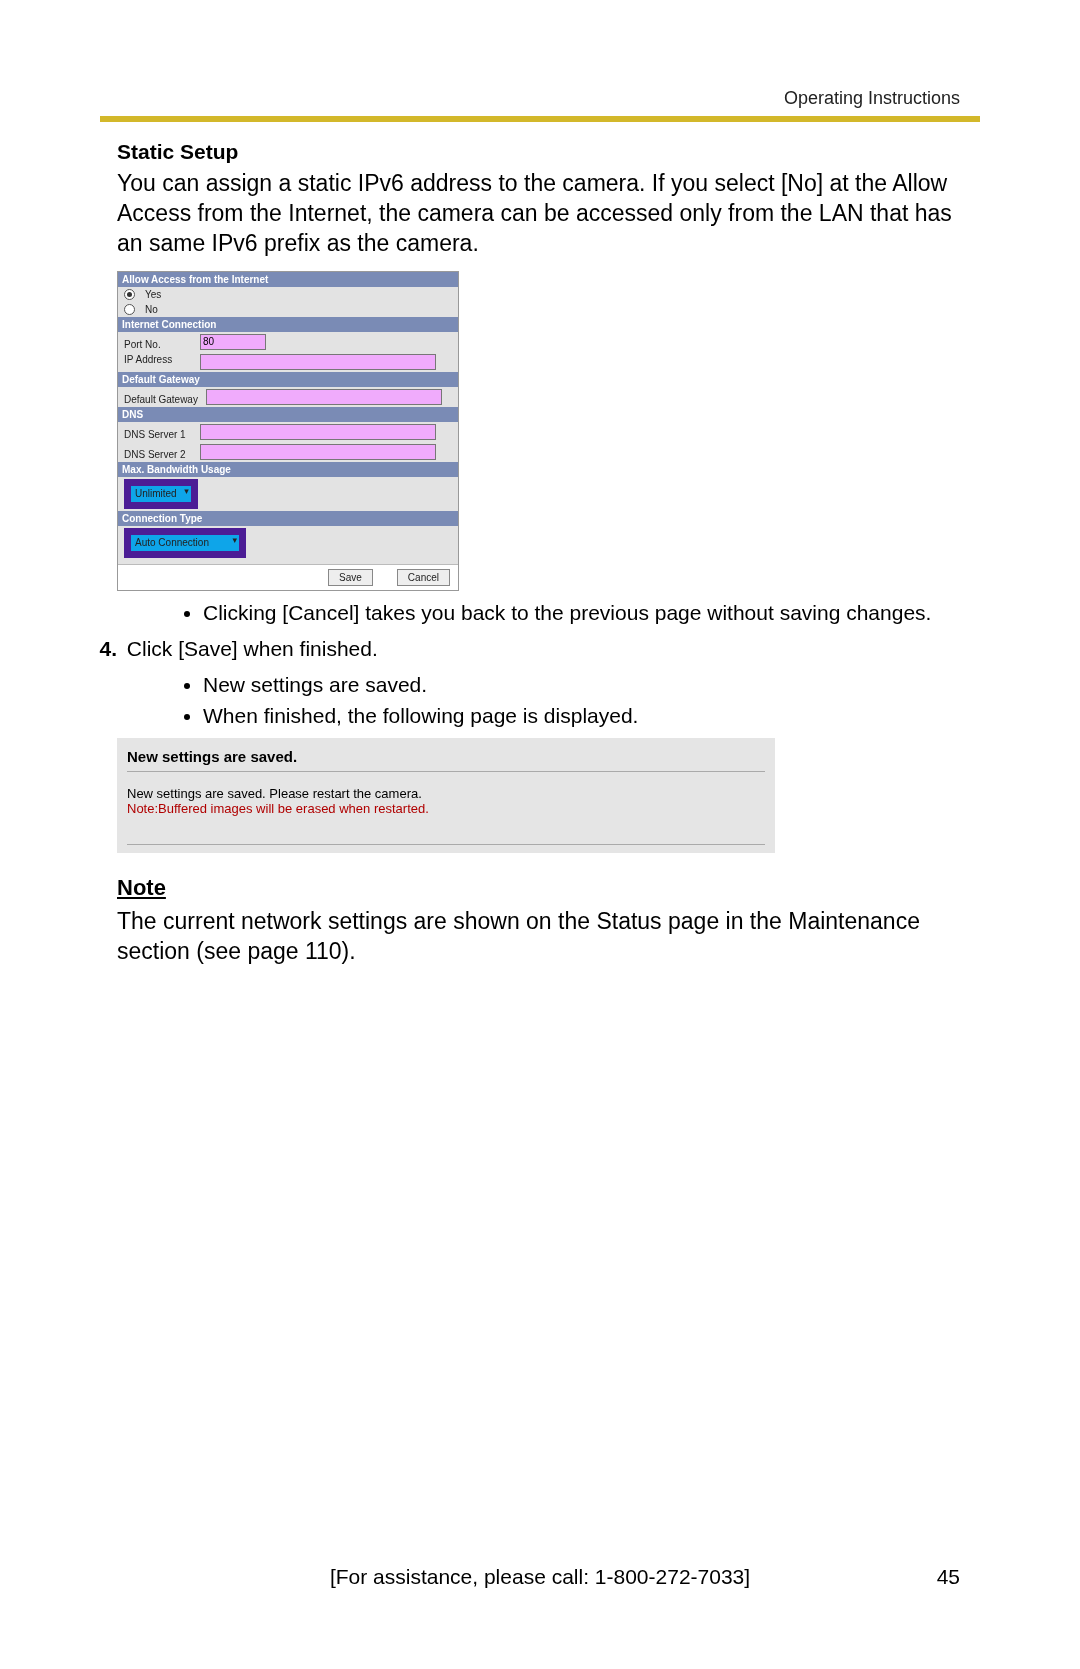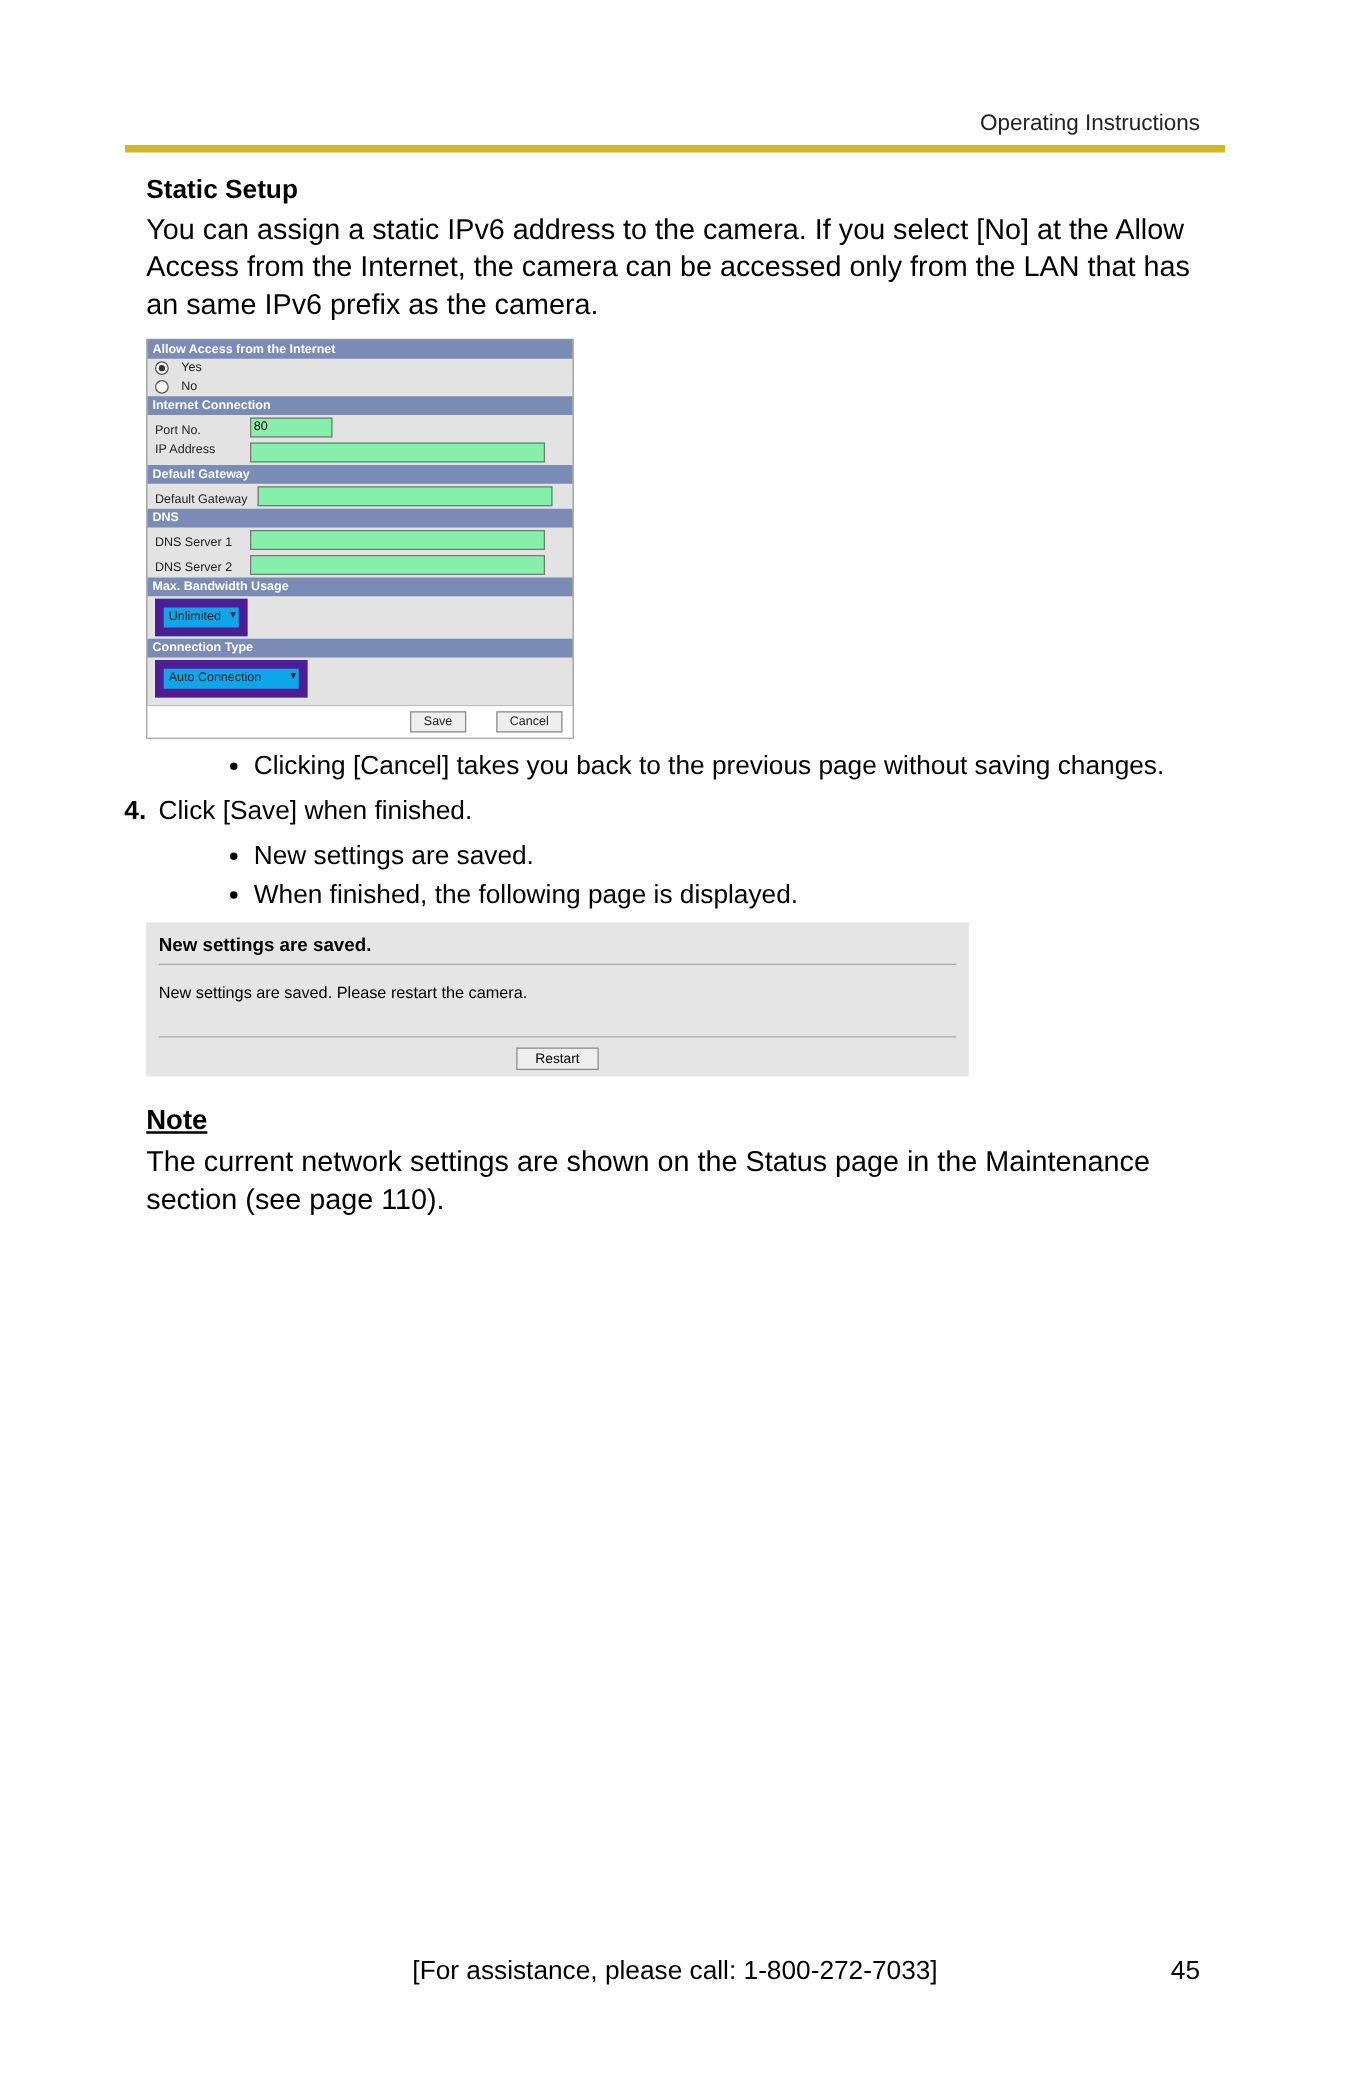--- a/index.html
+++ b/index.html
@@ -6,21 +6,21 @@
   .page{width:1080px;height:1669px;position:relative;box-sizing:border-box;padding:90px 110px 60px 110px;}
   .top-rule{border-top:6px solid #d3b82a;position:absolute;top:116px;left:100px;right:100px;}
   .header-label{position:absolute;top:88px;right:120px;font-size:18px;color:#222;}
   .content{position:absolute;top:140px;left:117px;right:120px;}
   .h2{font-size:21px;font-weight:bold;margin:0 0 5px 0;}
   .body-text{font-size:23px;line-height:1.3;margin:0 0 12px 0;}
   .panel{width:340px;border:1px solid #999;background:#e3e3e3;font-size:10px;color:#222;}
   .panel-head{background:#7a8bb5;color:#fff;font-weight:bold;padding:2px 4px;font-size:10px;}
   .panel-row{display:flex;align-items:flex-end;padding:2px 6px;gap:6px;}
   .panel-label{width:70px;}
-  .tiny-input{height:14px;border:1px solid #777;background:#86efac;padding:0 2px;font-size:10px;}
+  .tiny-input{height:14px;border:1px solid #777;background:#f0abfc;padding:0 2px;font-size:10px;}
   .radio{width:9px;height:9px;border:1px solid #555;border-radius:50%;background:#fff;display:inline-block;margin-right:4px;position:relative;}
   .radio.checked::after{content:"";position:absolute;width:5px;height:5px;background:#333;border-radius:50%;top:2px;left:2px;}
   .panel-btnrow{display:flex;justify-content:flex-end;gap:24px;padding:4px 8px;background:#fff;}
   .panel-btn{font-size:10px;padding:2px 10px;border:1px solid #888;background:#eee;}
   .tiny-select{height:16px;border:7px solid #4c1d95;background:#0ea5e9;font-size:10px;padding:0 14px 0 4px;position:relative;display:inline-flex;align-items:center;}
   .tiny-select::after{content:"▾";position:absolute;right:2px;top:0;font-size:9px;}
   .bullets{font-size:21px;line-height:1.35;margin:8px 0 8px 46px;}
   .bullets li{margin-bottom:2px;}
   .numbered{font-size:21px;line-height:1.35;margin:6px 0;}
   .numbered .num{font-weight:bold;display:inline-block;width:28px;text-align:right;margin-right:4px;}
@@ -111,24 +111,22 @@
 
     <ul class="bullets">
       <li>New settings are saved.</li>
       <li>When finished, the following page is displayed.</li>
     </ul>
 
     <div class="saved-box">
       <div class="saved-title">New settings are saved.</div>
       <hr class="saved-hr">
       <div>New settings are saved. Please restart the camera.</div>
+      <div class="saved-note">Note:Buffered images will be erased when restarted.</div>
       <hr class="saved-hr" style="margin-top:28px;margin-bottom:2px;">
-      <div class="saved-btnrow">
-        <span class="saved-btn">Restart</span>
-      </div>
     </div>
 
     <div class="note-head">Note</div>
     <div class="body-text">The current network settings are shown on the Status page in the Maintenance section (see page 110).</div>
 
   </div>
 
   <div class="footer">[For assistance, please call: 1-800-272-7033]</div>
   <div class="footer-page">45</div>
 </div>

